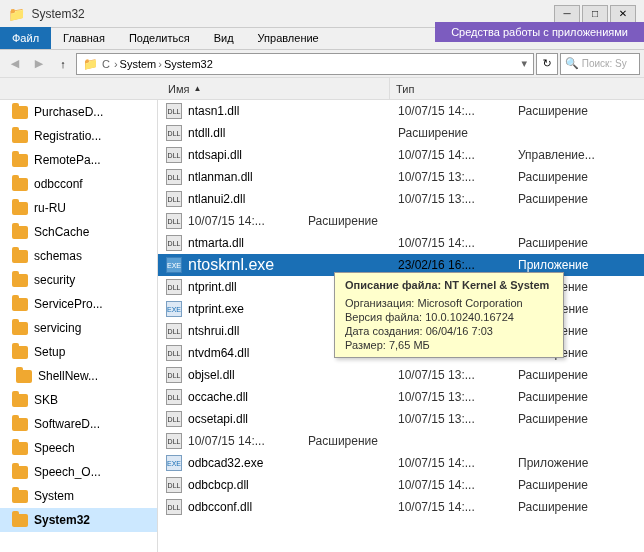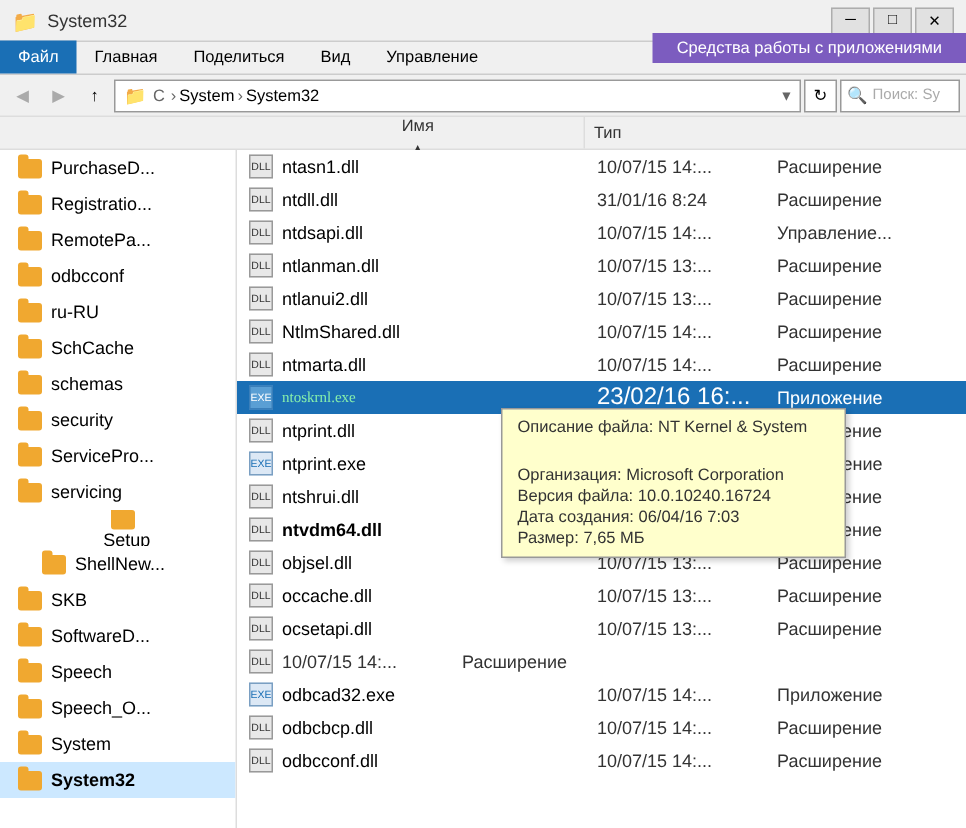--- a/index.html
+++ b/index.html
@@ -54,21 +54,21 @@
   </div>
   <div style="width:22px;height:22px;display:flex;align-items:center;justify-content:center;border:1px solid #999;background:white;cursor:pointer;font-size:11px;">↻</div>
   <div style="width:80px;height:22px;border:1px solid #999;background:white;display:flex;align-items:center;padding:0 4px;font-size:11px;color:#999;">
     <span style="margin-right:3px;">🔍</span>
     <span style="font-size:10px;color:#aaa;">Поиск: Sy</span>
   </div>
 </div>
 
 <div style="height:22px;display:flex;align-items:center;background:#f0f0f0;border-bottom:1px solid #ddd;padding-left:2px;">
   <div style="width:158px;border-right:1px solid #ddd;"></div>
-  <div style="width:230px;font-size:11px;color:#333;display:flex;align-items:center;gap:4px;cursor:pointer;padding-left:8px;height:100%;border-right:1px solid #ddd;flex-direction:column;">
+  <div style="width:230px;font-size:11px;color:#333;display:flex;align-items:center;gap:4px;cursor:pointer;padding-left:8px;height:100%;border-right:1px solid #ddd;">
     <span>Имя</span>
     <span style="font-size:8px;">▲</span>
   </div>
   <div style="font-size:11px;color:#333;cursor:pointer;padding-left:6px;height:100%;display:flex;align-items:center;">
     <span>Тип</span>
   </div>
 </div>
 
 <div style="display:flex;height:calc(552px - 28px - 22px - 28px - 22px);position:relative;">
 
@@ -136,28 +136,28 @@
         </div>
       <span>ServicePro...</span>
     </div>
     <div style="height:24px;display:flex;align-items:center;padding-left:12px;font-size:12px;cursor:pointer;white-space:nowrap;overflow:hidden;">
       <div style="width:16px;height:13px;margin-right:6px;flex-shrink:0;position:relative;">
           <div style="position:absolute;top:0;left:0;right:0;bottom:0;background:#f0a830;border-radius:0 2px 2px 2px;"></div>
           <div style="position:absolute;top:-3px;left:0;width:7px;height:3px;background:#f0a830;border-radius:2px 2px 0 0;"></div>
         </div>
       <span>servicing</span>
     </div>
-    <div style="height:24px;display:flex;align-items:center;padding-left:12px;font-size:12px;cursor:pointer;white-space:nowrap;overflow:hidden;flex-direction:column;">
+    <div style="height:24px;display:flex;align-items:center;padding-left:12px;font-size:12px;cursor:pointer;white-space:nowrap;overflow:hidden;">
       <div style="width:16px;height:13px;margin-right:6px;flex-shrink:0;position:relative;">
           <div style="position:absolute;top:0;left:0;right:0;bottom:0;background:#f0a830;border-radius:0 2px 2px 2px;"></div>
           <div style="position:absolute;top:-3px;left:0;width:7px;height:3px;background:#f0a830;border-radius:2px 2px 0 0;"></div>
         </div>
       <span>Setup</span>
     </div>
-    <div style="height:24px;display:flex;align-items:center;padding-left:28px;font-size:12px;cursor:pointer;white-space:nowrap;overflow:hidden;">
+    <div style="height:24px;display:flex;align-items:center;padding-left:16px;font-size:12px;cursor:pointer;white-space:nowrap;overflow:hidden;">
       <div style="width:16px;height:13px;margin-right:6px;flex-shrink:0;position:relative;">
           <div style="position:absolute;top:0;left:0;right:0;bottom:0;background:#f0a830;border-radius:0 2px 2px 2px;"></div>
           <div style="position:absolute;top:-3px;left:0;width:7px;height:3px;background:#f0a830;border-radius:2px 2px 0 0;"></div>
         </div>
       <span>ShellNew...</span>
     </div>
     <div style="height:24px;display:flex;align-items:center;padding-left:12px;font-size:12px;cursor:pointer;white-space:nowrap;overflow:hidden;">
       <div style="width:16px;height:13px;margin-right:6px;flex-shrink:0;position:relative;">
           <div style="position:absolute;top:0;left:0;right:0;bottom:0;background:#f0a830;border-radius:0 2px 2px 2px;"></div>
           <div style="position:absolute;top:-3px;left:0;width:7px;height:3px;background:#f0a830;border-radius:2px 2px 0 0;"></div>
@@ -206,21 +206,20 @@
     <div style="height:22px;display:flex;align-items:center;padding-left:8px;cursor:pointer;">
       <div style="width:16px;height:16px;background:#e8e8e8;border:1px solid #999;font-size:7px;color:#333;display:flex;align-items:center;justify-content:center;flex-shrink:0;margin-right:6px;">DLL</div>
       <span style="width:210px;font-size:12px;overflow:hidden;text-overflow:ellipsis;white-space:nowrap;">ntasn1.dll</span>
       <span style="width:120px;font-size:12px;color:#333;">10/07/15 14:...</span>
       <span style="font-size:12px;color:#333;">Расширение</span>
     </div>
 
     <div style="height:22px;display:flex;align-items:center;padding-left:8px;cursor:pointer;">
       <div style="width:16px;height:16px;background:#e8e8e8;border:1px solid #999;font-size:7px;color:#333;display:flex;align-items:center;justify-content:center;flex-shrink:0;margin-right:6px;">DLL</div>
       <span style="width:210px;font-size:12px;overflow:hidden;text-overflow:ellipsis;white-space:nowrap;">ntdll.dll</span>
-      <span style="width:120px;font-size:12px;color:#333;">31/01/16 8:24</span>
       <span style="font-size:12px;color:#333;">Расширение</span>
     </div>
 
     <div style="height:22px;display:flex;align-items:center;padding-left:8px;cursor:pointer;">
       <div style="width:16px;height:16px;background:#e8e8e8;border:1px solid #999;font-size:7px;color:#333;display:flex;align-items:center;justify-content:center;flex-shrink:0;margin-right:6px;">DLL</div>
       <span style="width:210px;font-size:12px;overflow:hidden;text-overflow:ellipsis;white-space:nowrap;">ntdsapi.dll</span>
       <span style="width:120px;font-size:12px;color:#333;">10/07/15 14:...</span>
       <span style="font-size:12px;color:#333;">Управление...</span>
     </div>
 
@@ -233,36 +232,35 @@
 
     <div style="height:22px;display:flex;align-items:center;padding-left:8px;cursor:pointer;">
       <div style="width:16px;height:16px;background:#e8e8e8;border:1px solid #999;font-size:7px;color:#333;display:flex;align-items:center;justify-content:center;flex-shrink:0;margin-right:6px;">DLL</div>
       <span style="width:210px;font-size:12px;overflow:hidden;text-overflow:ellipsis;white-space:nowrap;">ntlanui2.dll</span>
       <span style="width:120px;font-size:12px;color:#333;">10/07/15 13:...</span>
       <span style="font-size:12px;color:#333;">Расширение</span>
     </div>
 
     <div style="height:22px;display:flex;align-items:center;padding-left:8px;cursor:pointer;">
       <div style="width:16px;height:16px;background:#e8e8e8;border:1px solid #999;font-size:7px;color:#333;display:flex;align-items:center;justify-content:center;flex-shrink:0;margin-right:6px;">DLL</div>
-      <span style="width:210px;font-size:12px;overflow:hidden;text-overflow:ellipsis;white-space:nowrap;">NtlmShared.dll</span>
       <span style="width:120px;font-size:12px;color:#333;">10/07/15 14:...</span>
       <span style="font-size:12px;color:#333;">Расширение</span>
     </div>
 
     <div style="height:22px;display:flex;align-items:center;padding-left:8px;cursor:pointer;">
       <div style="width:16px;height:16px;background:#e8e8e8;border:1px solid #999;font-size:7px;color:#333;display:flex;align-items:center;justify-content:center;flex-shrink:0;margin-right:6px;">DLL</div>
       <span style="width:210px;font-size:12px;overflow:hidden;text-overflow:ellipsis;white-space:nowrap;">ntmarta.dll</span>
       <span style="width:120px;font-size:12px;color:#333;">10/07/15 14:...</span>
       <span style="font-size:12px;color:#333;">Расширение</span>
     </div>
 
     <div style="height:22px;display:flex;align-items:center;padding-left:8px;cursor:pointer;background:#1a6fb5;">
       <div style="width:16px;height:16px;background:#5a9fd4;border:1px solid #3a7fba;font-size:7px;color:white;display:flex;align-items:center;justify-content:center;flex-shrink:0;margin-right:6px;">EXE</div>
-      <span style="width:210px;font-size:10px;overflow:hidden;text-overflow:ellipsis;white-space:nowrap;color:#86efac;font-family:Liberation Serif, serif;">ntoskrnl.exe</span>
-      <span style="width:120px;font-size:16px;color:#ffffff;">23/02/16 16:...</span>
+      <span style="width:210px;font-size:16px;overflow:hidden;text-overflow:ellipsis;white-space:nowrap;color:#ffffff;">ntoskrnl.exe</span>
+      <span style="width:120px;font-size:12px;color:#000000;">23/02/16 16:...</span>
       <span style="font-size:12px;color:white;">Приложение</span>
     </div>
 
     <div style="height:22px;display:flex;align-items:center;padding-left:8px;cursor:pointer;">
       <div style="width:16px;height:16px;background:#e8e8e8;border:1px solid #999;font-size:7px;color:#333;display:flex;align-items:center;justify-content:center;flex-shrink:0;margin-right:6px;">DLL</div>
       <span style="width:210px;font-size:12px;overflow:hidden;text-overflow:ellipsis;white-space:nowrap;">ntprint.dll</span>
       <span style="width:120px;font-size:12px;color:#333;">10/07/15 14:...</span>
       <span style="font-size:12px;color:#333;">Расширение</span>
     </div>
 
@@ -275,21 +273,21 @@
 
     <div style="height:22px;display:flex;align-items:center;padding-left:8px;cursor:pointer;">
       <div style="width:16px;height:16px;background:#e8e8e8;border:1px solid #999;font-size:7px;color:#333;display:flex;align-items:center;justify-content:center;flex-shrink:0;margin-right:6px;">DLL</div>
       <span style="width:210px;font-size:12px;overflow:hidden;text-overflow:ellipsis;white-space:nowrap;">ntshrui.dll</span>
       <span style="width:120px;font-size:12px;color:#333;">10/07/15 14:...</span>
       <span style="font-size:12px;color:#333;">Расширение</span>
     </div>
 
     <div style="height:22px;display:flex;align-items:center;padding-left:8px;cursor:pointer;">
       <div style="width:16px;height:16px;background:#e8e8e8;border:1px solid #999;font-size:7px;color:#333;display:flex;align-items:center;justify-content:center;flex-shrink:0;margin-right:6px;">DLL</div>
-      <span style="width:210px;font-size:12px;overflow:hidden;text-overflow:ellipsis;white-space:nowrap;font-weight:bold;">ntvdm64.dll</span>
+      <span style="width:210px;font-size:12px;overflow:hidden;text-overflow:ellipsis;white-space:nowrap;">ntvdm64.dll</span>
       <span style="width:120px;font-size:12px;color:#333;">10/07/15 14:...</span>
       <span style="font-size:12px;color:#333;">Расширение</span>
     </div>
 
     <div style="height:22px;display:flex;align-items:center;padding-left:8px;cursor:pointer;">
       <div style="width:16px;height:16px;background:#e8e8e8;border:1px solid #999;font-size:7px;color:#333;display:flex;align-items:center;justify-content:center;flex-shrink:0;margin-right:6px;">DLL</div>
       <span style="width:210px;font-size:12px;overflow:hidden;text-overflow:ellipsis;white-space:nowrap;">objsel.dll</span>
       <span style="width:120px;font-size:12px;color:#333;">10/07/15 13:...</span>
       <span style="font-size:12px;color:#333;">Расширение</span>
     </div>
@@ -336,21 +334,21 @@
     </div>
 
     <div style="height:22px;display:flex;align-items:center;padding-left:8px;cursor:pointer;margin-top:36px;">
       <div style="width:16px;height:16px;background:#dce8f5;border:1px solid #7a9fc2;font-size:7px;color:#1a6fb5;display:flex;align-items:center;justify-content:center;flex-shrink:0;margin-right:6px;">EXE</div>
       <span style="width:210px;font-size:12px;overflow:hidden;text-overflow:ellipsis;white-space:nowrap;">odbcconf.exe</span>
       <span style="width:120px;font-size:12px;color:#333;">10/07/15 14:...</span>
       <span style="font-size:12px;color:#333;">Приложение</span>
     </div>
 
     <div style="position:absolute;left:176px;top:172px;background:#ffffcc;border:1px solid #999;padding:6px 10px;font-size:11px;z-index:100;box-shadow:2px 2px 4px rgba(0,0,0,0.2);min-width:230px;">
-      <div style="margin-bottom:20px;color:#333;">
+      <div style="margin-bottom:6px;color:#333;font-weight:bold;">
         <span>Описание файла: </span>
         <span>NT Kernel &amp; System</span>
       </div>
       <div style="margin-bottom:2px;color:#333;">
         <span>Организация: </span>
         <span>Microsoft Corporation</span>
       </div>
       <div style="margin-bottom:2px;color:#333;">
         <span>Версия файла: </span>
         <span>10.0.10240.16724</span>

